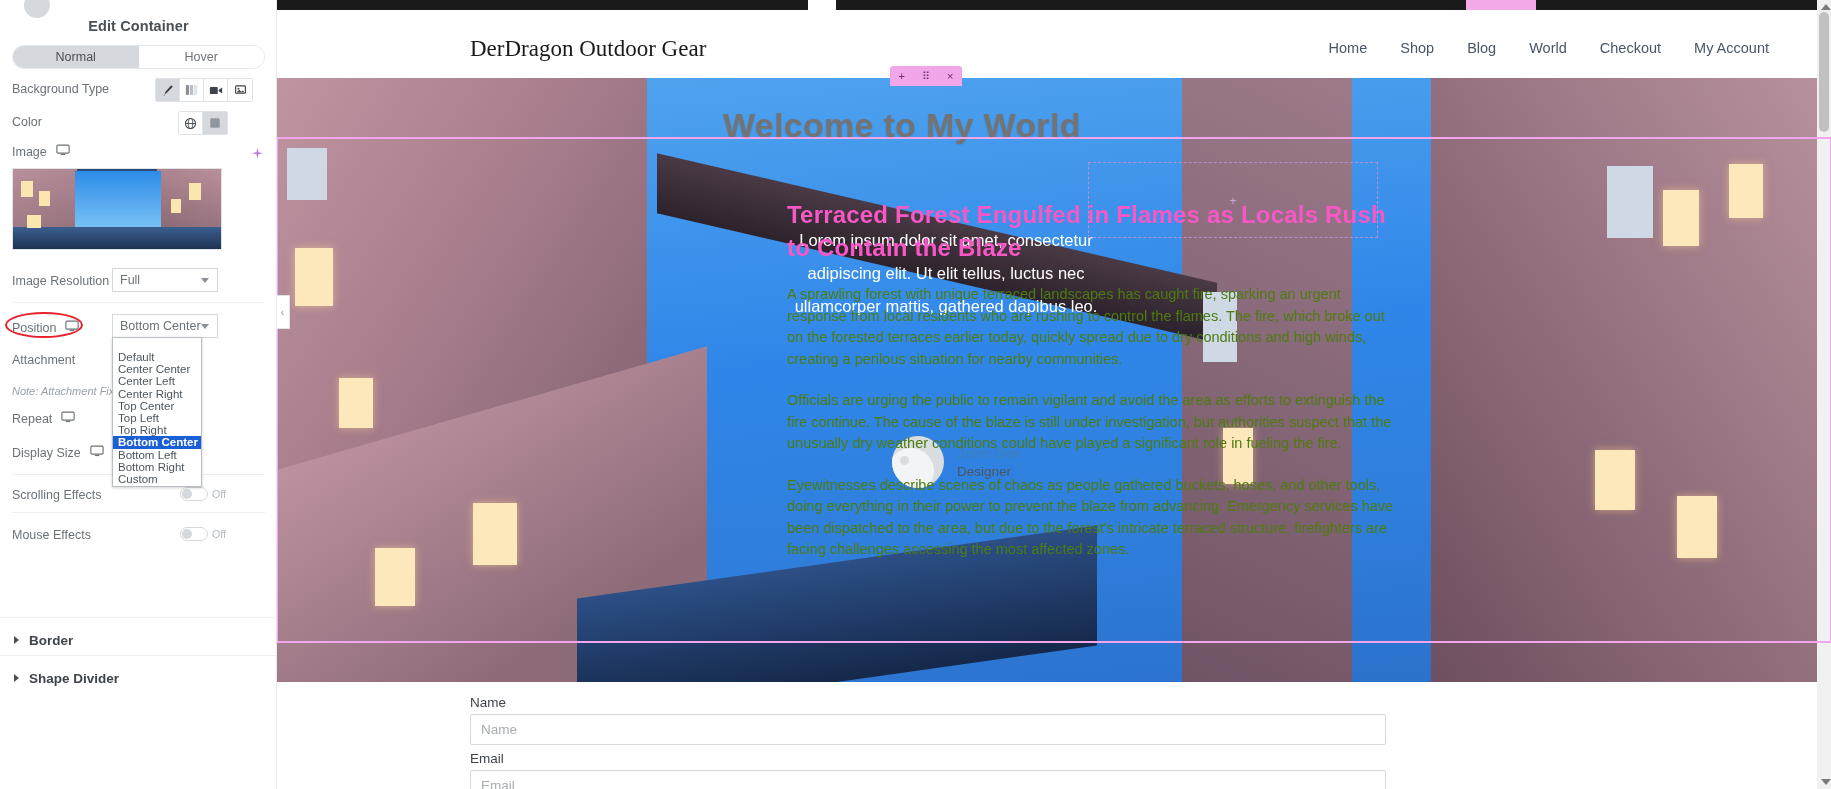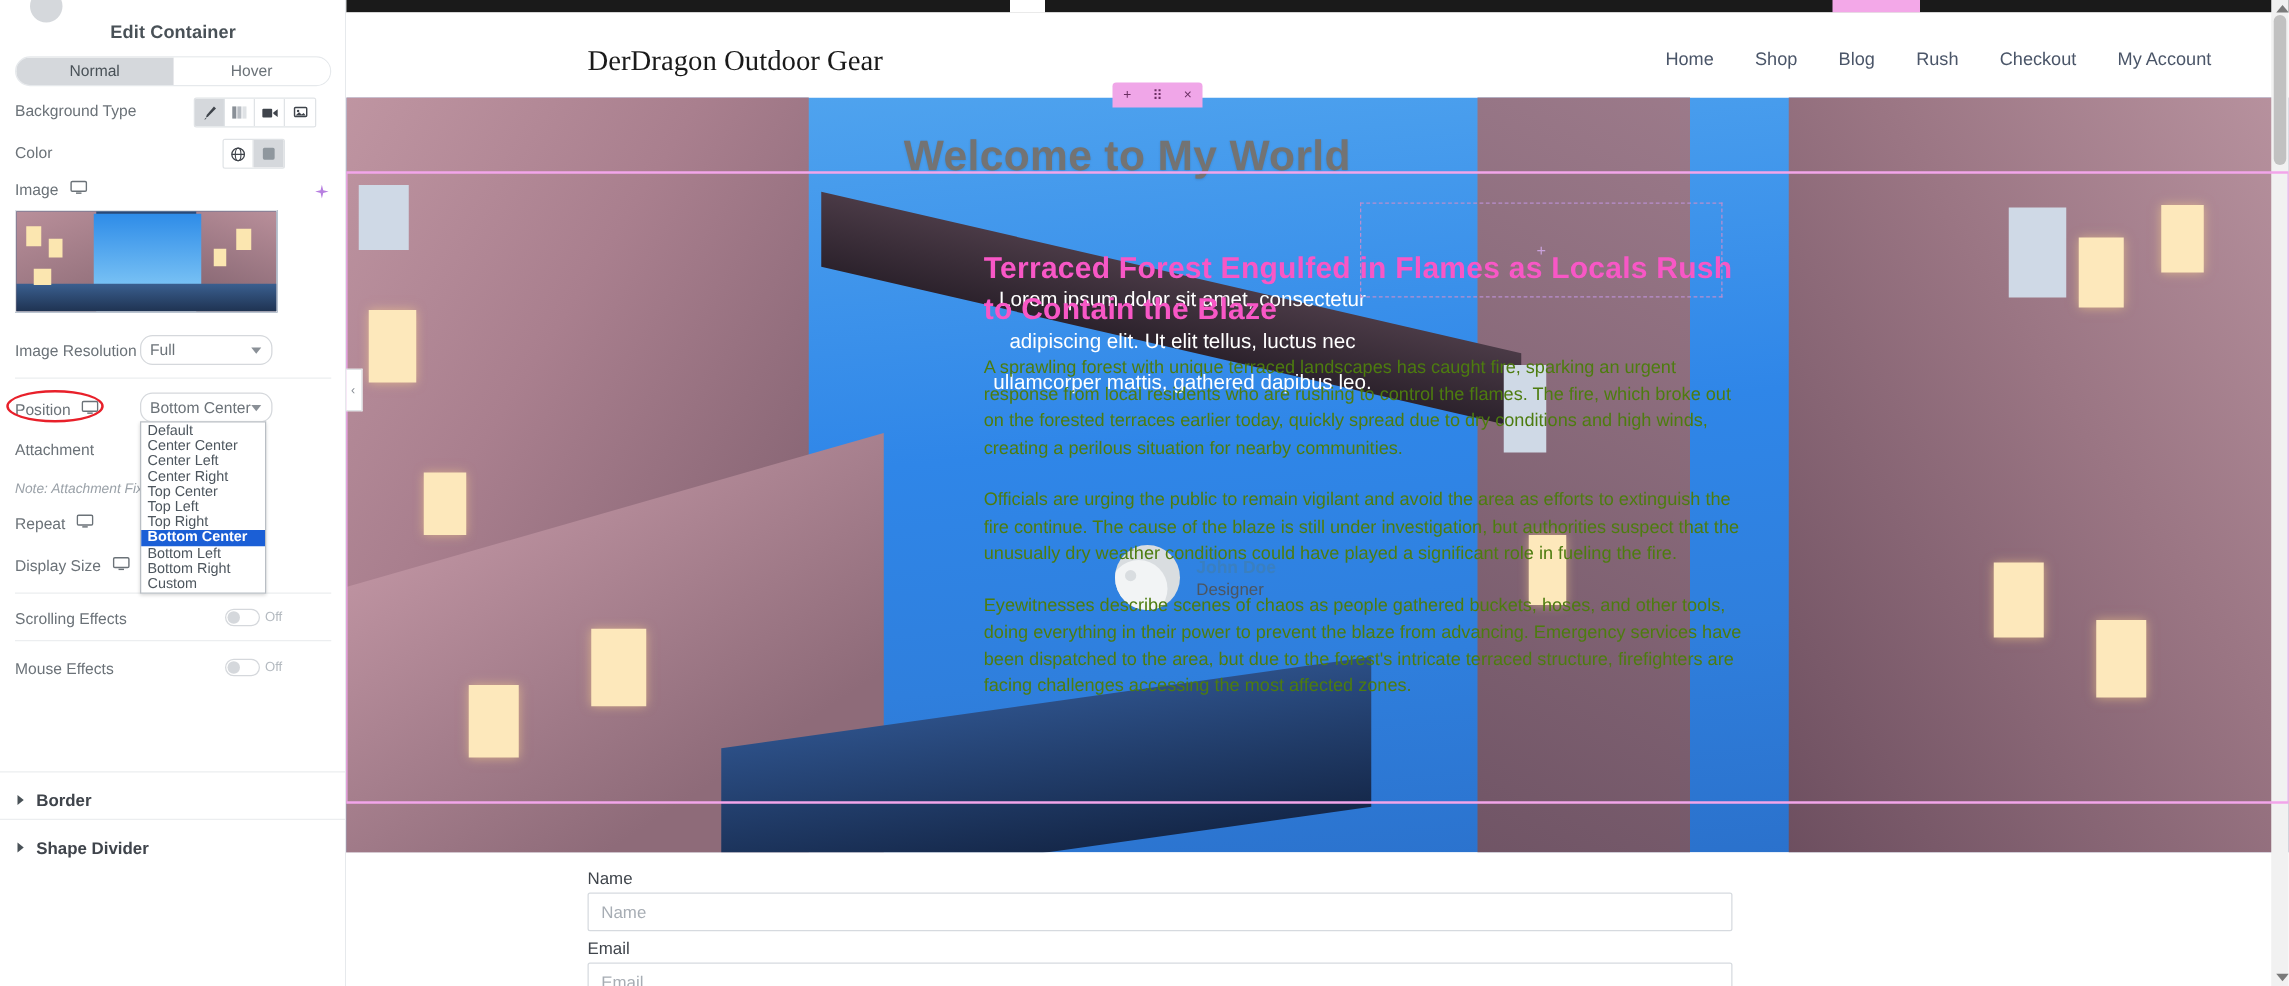--- a/index.html
+++ b/index.html
@@ -65,21 +65,21 @@
   }
   .thumb .wall-l { position:absolute; left:0; top:0; width:64px; height:82px; background:linear-gradient(160deg,#b98f9a,#8c6b76); }
   .thumb .wall-r { position:absolute; right:0; top:0; width:64px; height:82px; background:linear-gradient(200deg,#b98f9a,#7d5f6b); }
   .thumb .lowband { position:absolute; left:0; bottom:0; width:210px; height:22px; background:linear-gradient(180deg,#3a5f8f,#1f3352); }
   .thumb .win { position:absolute; background:#fbe6b0; }
 
   .sparkle { position:absolute; right:12px; top:147px; color:#a4afb7; font-size:12px; }
 
   .select {
     position:absolute; height:24px; border:1px solid #d5d8dc; background:#fff;
-    border-radius:10px; display:flex; align-items:center; padding-left:7px;
+    border-radius:0; display:flex; align-items:center; padding-left:7px;
     font-size:12.5px; color:#6b7278; cursor:pointer;
   }
   .select .caret {
     position:absolute; right:8px; top:9px; width:0; height:0;
     border-left:4px solid transparent; border-right:4px solid transparent; border-top:5px solid #8a9097;
   }
 
   .hr { position:absolute; left:12px; width:253px; height:1px; background:#eceef0; }
 
   .note {
@@ -105,23 +105,23 @@
   .accordion .acc-label { font-size:13.5px; color:#3f444b; font-weight:600; }
 
   
   .annot-ellipse {
     position:absolute; border:2.5px solid #e8202a; border-radius:50%;
     pointer-events:none;
   }
 
   
   .dropdown {
-    position:absolute; left:112px; top:337px; width:101px;
+    position:absolute; left:112px; top:337px; width:90px;
     background:#fff; border:1px solid #b9bec4;
-    z-index:40; padding-top:1px; padding-bottom:1px;
+    z-index:40; padding-top:13px; padding-bottom:1px;
     box-shadow:0 1px 3px rgba(0,0,0,.18);
   }
   .dd-item { height:12.2px; line-height:12.2px; padding-left:5px; font-size:11.5px; color:#4d565e; white-space:nowrap; cursor:pointer; }
   .dd-item.selected { background:#1b5fd6; color:#fff; font-weight:600; }
 
   
   .canvas { position:absolute; left:277px; top:10px; width:1554px; height:779px; background:#fff; overflow:hidden; }
 
   .site-header { position:relative; width:1554px; height:68px; background:#fff; }
   .site-logo { position:absolute; left:193px; top:26px; font-family:"Liberation Serif", serif; font-size:23px; color:#1a1a1a;text-align:center; }
@@ -438,21 +438,21 @@
   <div class="canvas">
 
     <div class="collapse-handle">‹</div>
 
     <div class="site-header">
       <div class="site-logo">DerDragon Outdoor Gear</div>
       <div class="site-nav">
         <a href="#">Home</a>
         <a href="#">Shop</a>
         <a href="#">Blog</a>
-        <a href="#">Rush</a>
+        <a href="#">World</a>
         <a href="#">Checkout</a>
         <a href="#">My Account</a>
       </div>
     </div>
 
     <div class="hero">
       <div class="bg-sky"></div>
       <div class="bld bld-left"></div>
       <div class="bld bld-left2"></div>
       <div class="bld bld-mid"></div>

